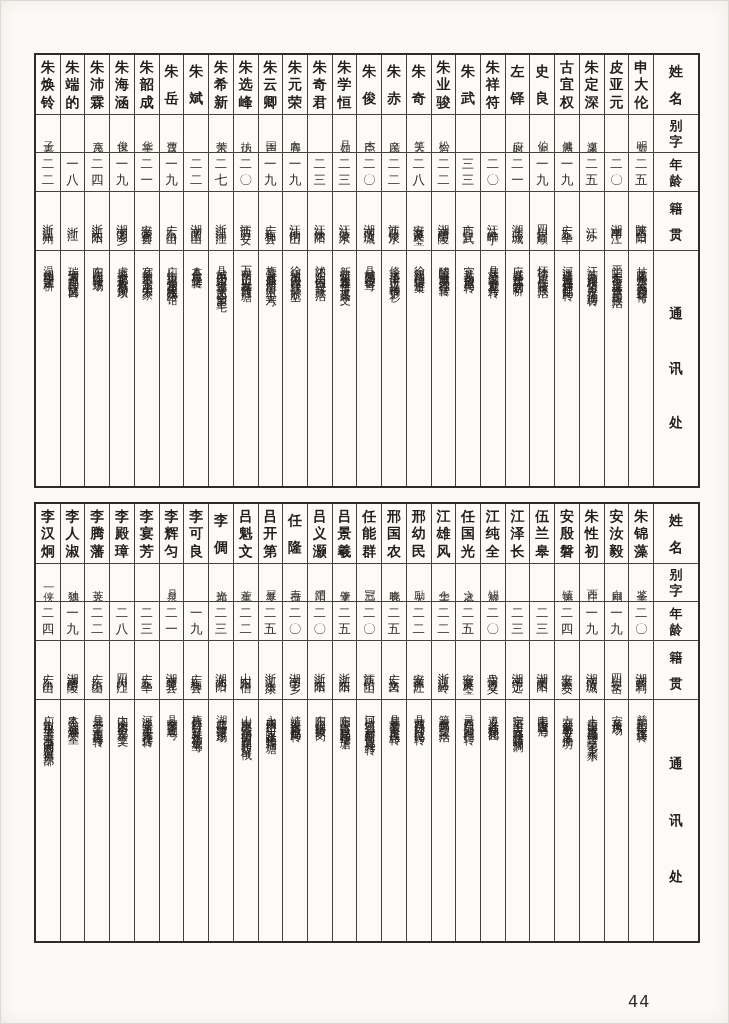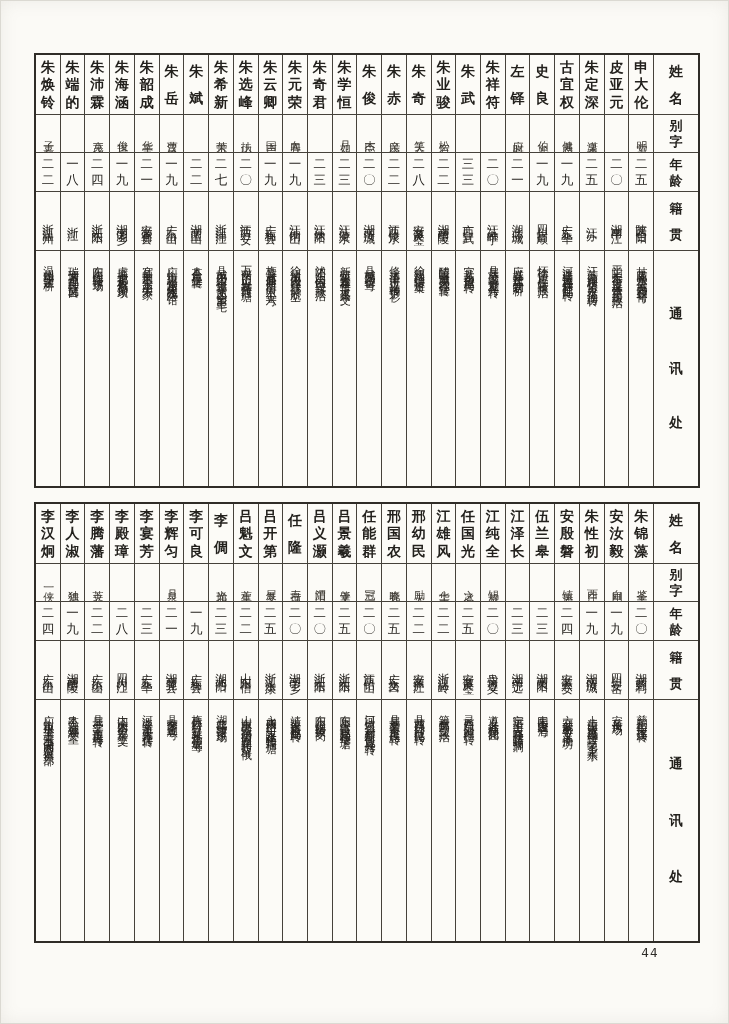--- a/index.html
+++ b/index.html
@@ -51,22 +51,22 @@
   .split{flex-direction:column;justify-content:space-around;align-items:center;padding:3px 0;}
   .split span{display:block;line-height:1;}
   .r-name.split span{font-size:14px;font-weight:700;}
   .r-age.split span{font-size:12.5px;}
   .hdr span{font-weight:700;color:#23211d;}
   .r-zi.hdr span,.r-age.hdr span{font-size:13px;}
   .r-origin.hdr span{font-size:13px;}
   .addr-hdr{padding:36px 0;}
   .addr-hdr span{font-size:13.5px;}
   .page-number{
-    position:absolute;left:628px;top:946px;width:44px;
-    font-size:12px;letter-spacing:1px;color:#2e2c28;text-align:center;
+    position:absolute;left:628px;top:992px;width:44px;
+    font-size:16px;letter-spacing:1px;color:#2e2c28;
   }
 </style>
 </head>
 <body>
 
 <div class="page">
   <div class="dtable table-top">
       <div class="col header-col">
         <div class="cell r-name hdr split">
           <span>姓</span>

